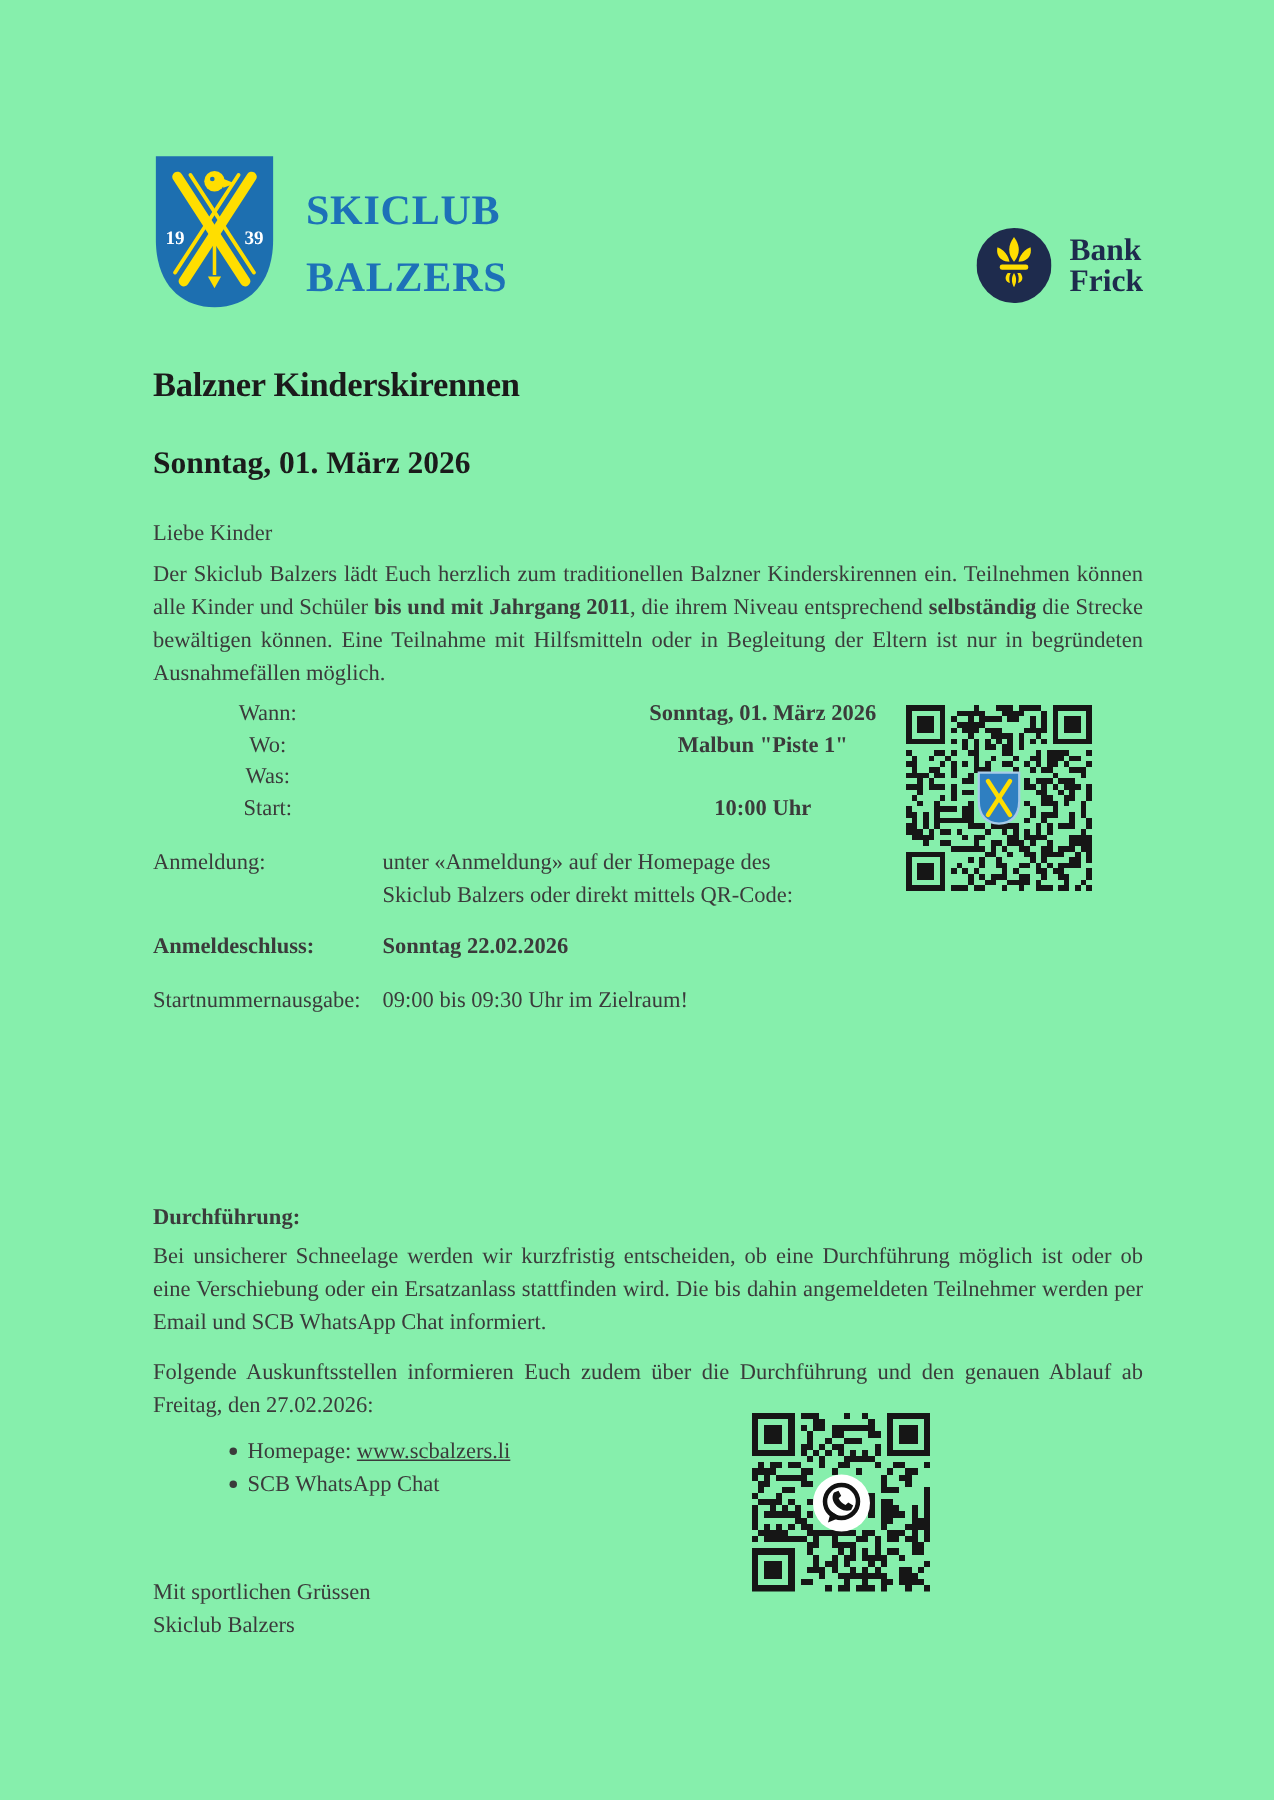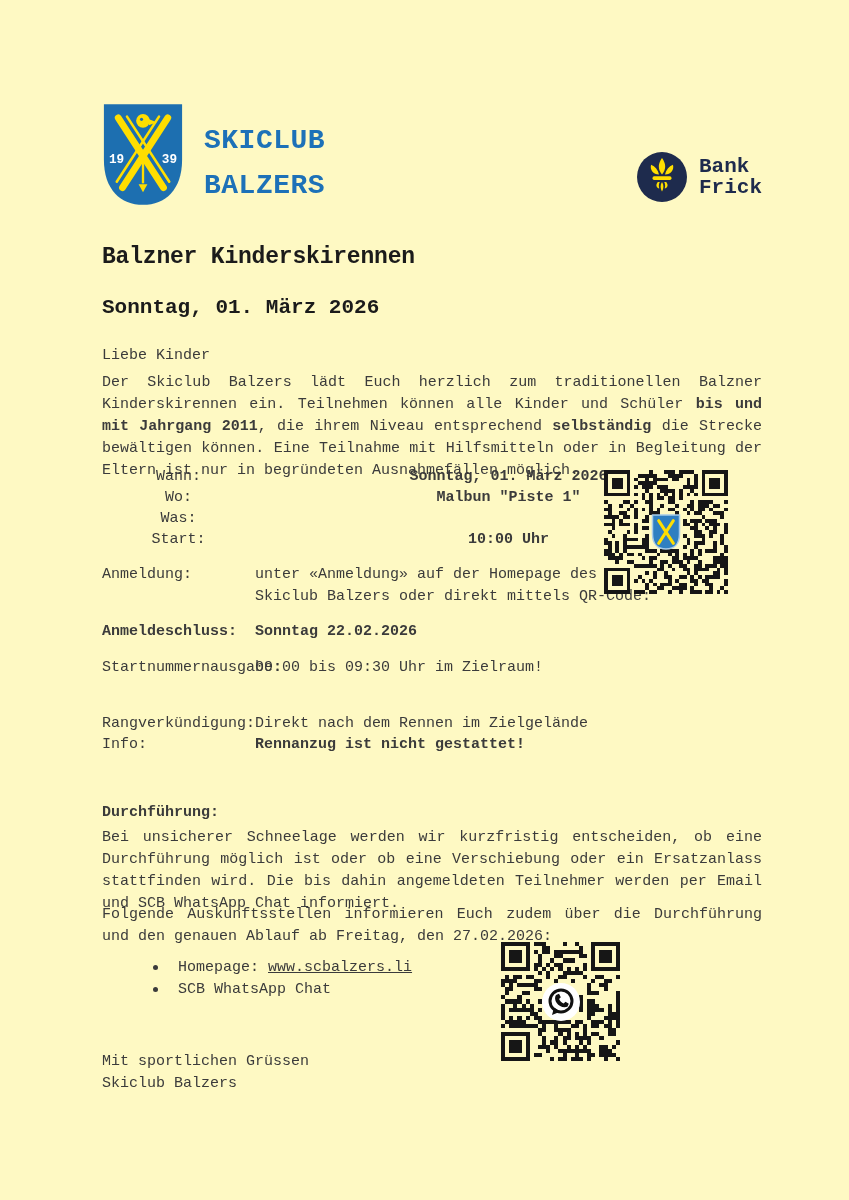--- a/index.html
+++ b/index.html
@@ -1,20 +1,20 @@
 <!DOCTYPE html>
 <html><head>
 <meta charset="utf-8">
 <style>
   * { margin:0; padding:0; box-sizing:border-box; }
   html,body { background:#888; }
   .page {
     position:relative; width:849px; height:1200px; margin:0 auto;
-    background:#fef9c3; overflow:hidden;
-    font-family:Liberation Mono, monospace;
+    background:#86efac; overflow:hidden;
+    font-family:Liberation Serif, serif;
     color:#3b3b3b; font-size:15px;
   }
   .sec { position:absolute; left:102px; width:660px; }
 
   
   .header { position:absolute; left:100px; top:100px; right:87px;
             display:flex; justify-content:space-between; align-items:flex-start; }
   .club-brand { display:flex; gap:18px; }
   .shield-svg { width:86px; height:110px; display:block; }
   .wordmark { font-weight:bold; font-size:28px; line-height:45px;
@@ -42,21 +42,21 @@
   #grp-schluss   { top:621px; font-weight:bold; }
   #grp-melde     { top:657px; }
   #grp-info      { top:713px; }
   .b { font-weight:bold; }
 
   
   #durch-head { top:802px; line-height:21px; font-weight:bold; }
   #durch-p1 { top:827px; }
   #durch-p2 { top:904px; }
   #bullets  { top:957px; list-style:none; }
-  #bullets li { display:flex; column-gap:20px; padding-left:51px; line-height:22px; }
+  #bullets li { display:flex; column-gap:7px; padding-left:51px; line-height:22px; }
   #bullets .dot { width:5px; height:5px; border-radius:50%; background:#3b3b3b;
                   flex:none; margin-top:8px; }
   #bullets a { color:#3b3b3b; text-decoration:underline; }
   #closing { top:1051px; line-height:22px; }
 
   
   .qr { position:absolute; }
   .qr svg.code { display:block; width:100%; height:100%; }
   .qr-logo { position:absolute; inset:0; display:flex;
              align-items:center; justify-content:center; }
@@ -159,30 +159,20 @@
     </div>
   </div>
 
   <div class="sec rows" id="grp-melde">
     <div class="drow">
       <span>Startnummernausgabe:</span>
       <span>09:00 bis 09:30 Uhr im Zielraum!</span>
     </div>
   </div>
 
-  <div class="sec rows" id="grp-info">
-    <div class="drow">
-      <span>Rangverkündigung:</span>
-      <span>Direkt nach dem Rennen im Zielgelände</span>
-    </div>
-    <div class="drow">
-      <span>Info:</span>
-      <span class="b">Rennanzug ist nicht gestattet!</span>
-    </div>
-  </div>
 
   <div class="sec" id="durch-head">Durchführung:</div>
   <p class="sec para" id="durch-p1">Bei unsicherer Schneelage werden wir kurzfristig entscheiden, ob eine Durchführung möglich ist oder ob eine Verschiebung oder ein Ersatzanlass stattfinden wird. Die bis dahin angemeldeten Teilnehmer werden per Email und SCB WhatsApp Chat informiert.</p>
   <p class="sec para" id="durch-p2">Folgende Auskunftsstellen informieren Euch zudem über die Durchführung und den genauen Ablauf ab Freitag, den 27.02.2026:</p>
 
   <ul class="sec" id="bullets">
     <li>
       <span class="dot"></span>
       <span><span>Homepage: </span><a href="#">www.scbalzers.li</a></span>
     </li>

